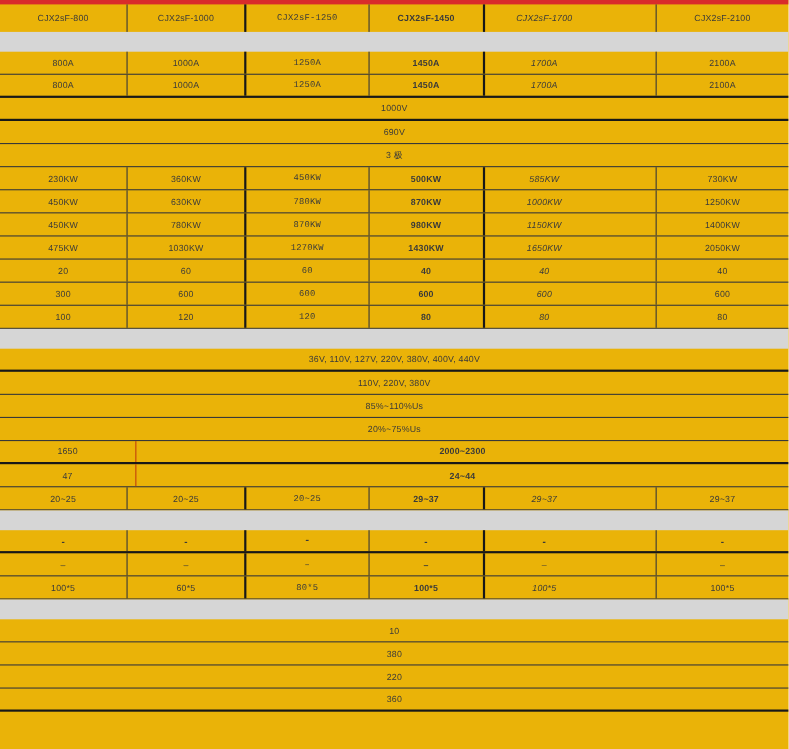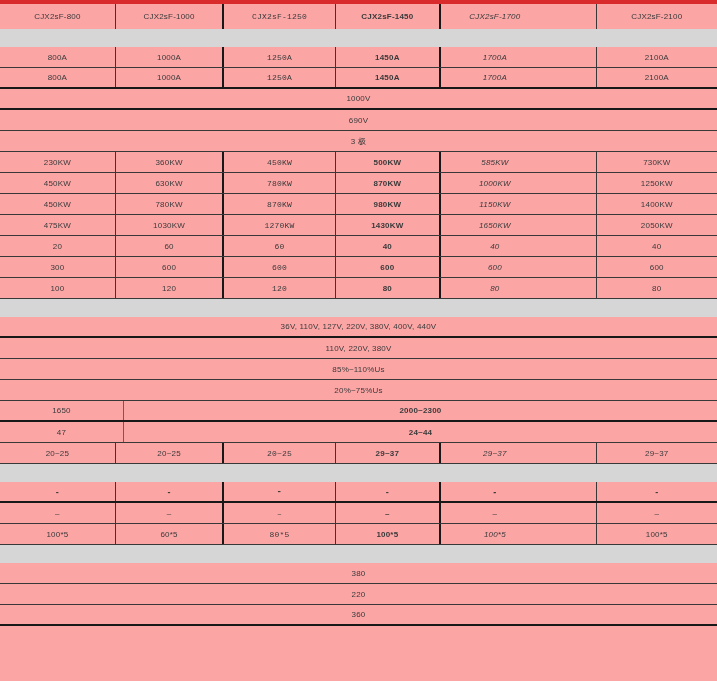--- a/index.html
+++ b/index.html
@@ -1,19 +1,19 @@
 <!DOCTYPE html>
 <html><head>
 <meta charset="utf-8">
 <style>
   html,body{margin:0;padding:0;background:#ffffff;}
   #page{
     position:relative;
     width:717px;height:681px;
-    background:#fca5a5;
+    background:#eab308;
     font-family:"Liberation Sans","DejaVu Sans",sans-serif;
     font-size:8px;
     color:#3a3a3a;
     overflow:hidden;
     box-sizing:border-box;
   }
   #accent-bar{
     width:100%;height:4px;
   }
   #table-root{width:100%;}
@@ -193,20 +193,23 @@
       <div class="r cells">
         <div class="c w0">100*5</div>
         <div class="c w1 vline">60*5</div>
         <div class="c w2 vline vthick">80*5</div>
         <div class="c w3 vline">100*5</div>
         <div class="c w4 vline vthick">100*5</div>
         <div class="c w5 vline">100*5</div>
       </div>
       <div class="r spacer" style="background: rgb(214, 214, 214);"></div>
       <div class="r span">
+        <div class="c full">10</div>
+      </div>
+      <div class="r span">
         <div class="c full">380</div>
       </div>
       <div class="r span">
         <div class="c full">220</div>
       </div>
       <div class="r thick span">
         <div class="c full">360</div>
       </div>
     </div>
   <div id="bottom-space"></div>

